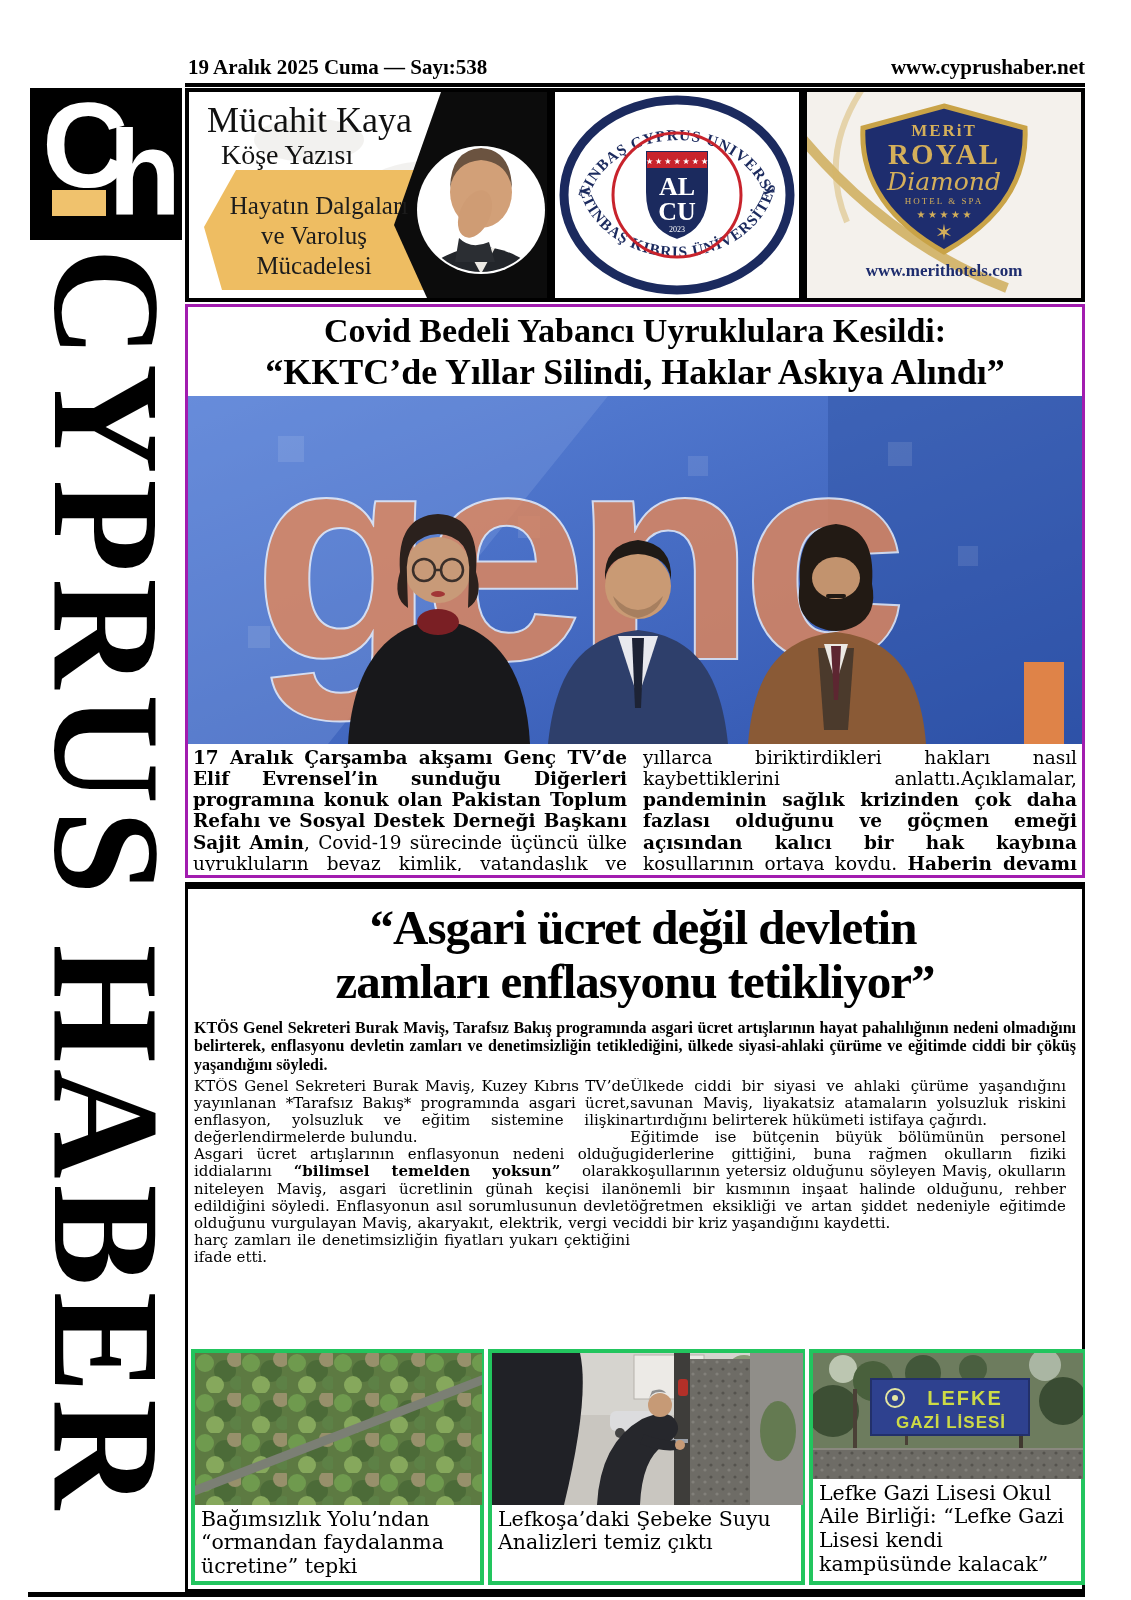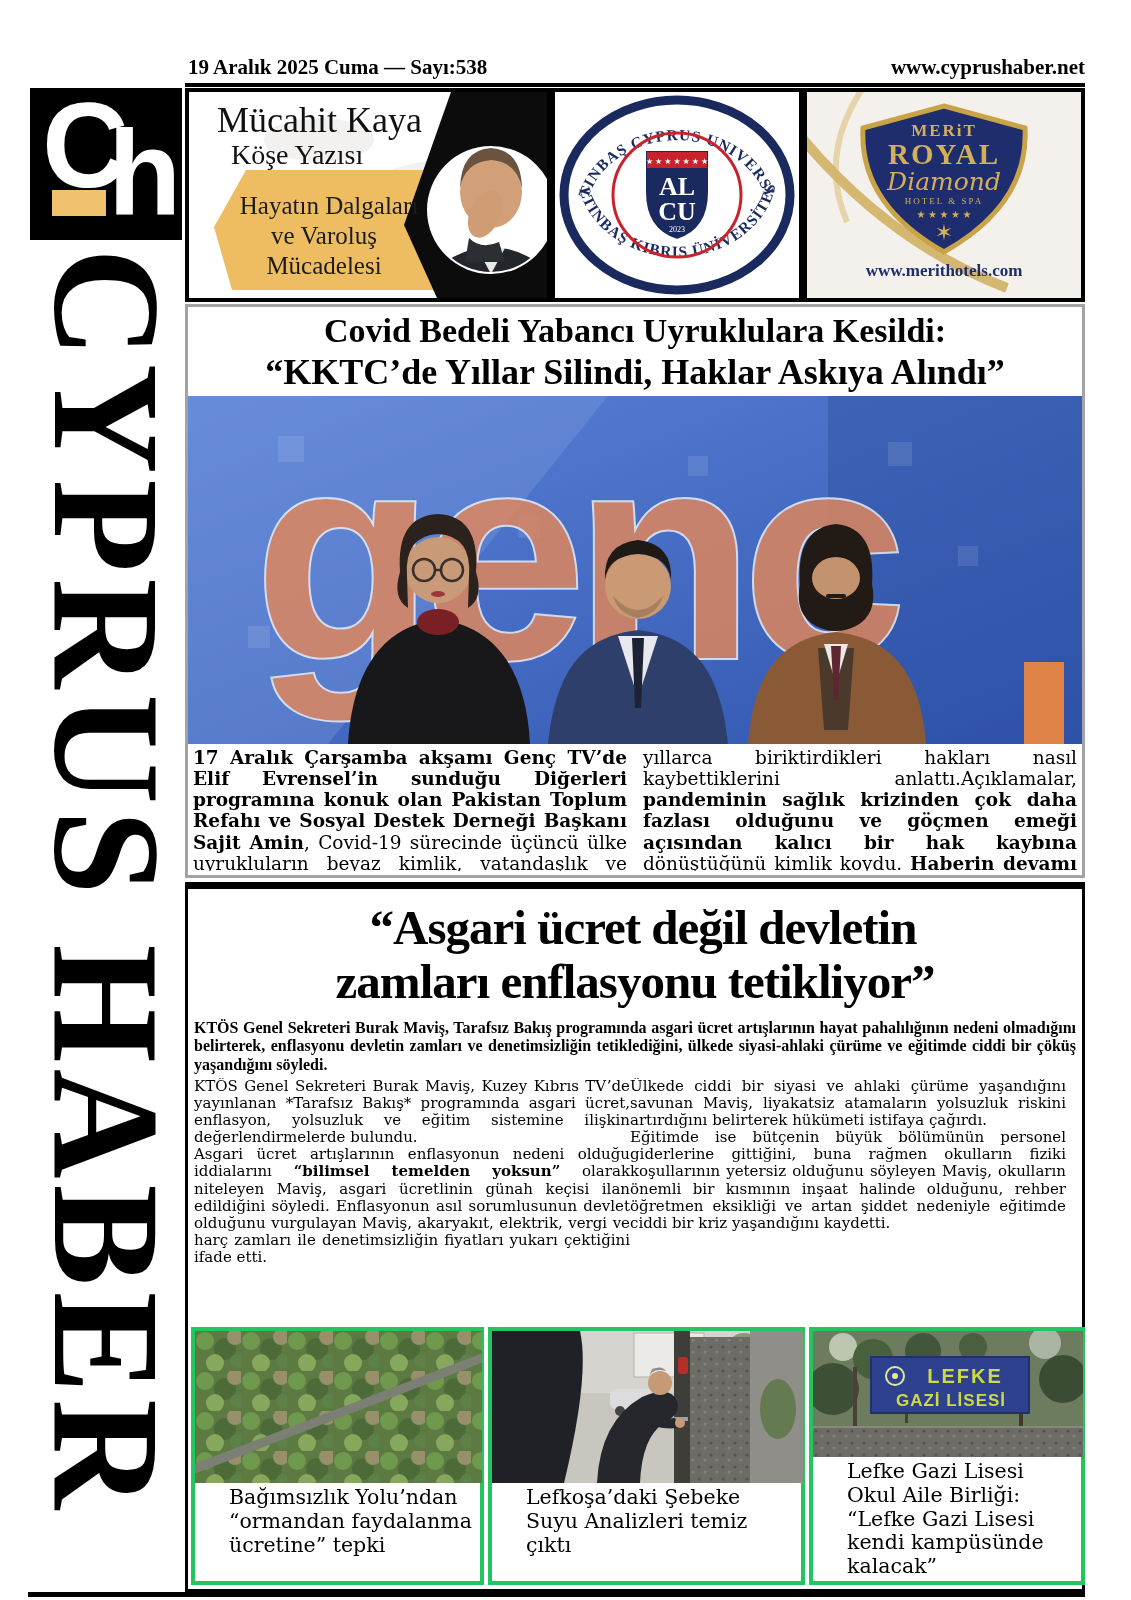--- a/index.html
+++ b/index.html
@@ -16,27 +16,27 @@
             font-weight:bold;font-size:120px;color:#fff;}
   .logo .lh{position:absolute;left:78px;top:16px;font-family:"Liberation Sans",sans-serif;
             font-weight:bold;font-size:120px;color:#fff;}
   .logo .bar{position:absolute;left:22px;top:102px;width:54px;height:26px;background:#f0c26d;}
   .vtitle{position:absolute;left:0;top:160px;width:152px;height:1340px;
           writing-mode:vertical-rl;text-orientation:mixed;font-weight:bold;
           font-size:152px;line-height:152px;letter-spacing:6px;white-space:nowrap;}
   
   .promo-row{position:absolute;left:185px;top:88px;width:900px;height:214px;display:flex;box-sizing:border-box;}
   .pbox{box-sizing:border-box;border:4px solid #000;position:relative;background:#fff;overflow:hidden;}
-  .box-a{width:366px;padding-left:10px;}
+  .box-a{width:366px;}
   .box-b{width:252px;}
   .box-c{width:282px;}
   .box-a svg,.box-b svg,.box-c svg{display:block;}
   
   .article1{position:absolute;left:185px;top:304px;width:900px;height:574px;
-            box-sizing:border-box;border:3px solid #a3a3a3;background:#fff;}
+            box-sizing:border-box;border:3px solid #a21caf;background:#fff;}
   .h1line{ text-align:center;font-weight:bold;line-height:1.18;}
   .h1a{font-size:34px;margin-top:4px;}
   .h1b{font-size:36px;}
   .main-photo{display:block;width:894px;height:348px;margin-top:2px;}
   .art1-cols{display:flex;gap:16px;margin:3px 5px 0 5px;height:124px;overflow:hidden;
              font-family:"DejaVu Serif",serif;font-size:18.5px;line-height:1.15;text-align:justify;}
   .art1-cols .col{width:437px;}
   .b{font-weight:bold;}
   
   .article2{position:absolute;left:185px;top:882px;width:900px;height:710px;
@@ -47,21 +47,21 @@
   .art2-cols{display:flex;gap:0;margin:2px 6px 0 6px;height:232px;overflow:hidden;
              font-family:"DejaVu Serif",serif;font-size:15px;line-height:1.14;text-align:justify;}
   .art2-cols .col{width:436px;}
   .art2-cols p{margin:0;}
   .photo-row{position:absolute;left:3px;right:3px;bottom:4px;display:flex;gap:4px;}
   .photo-box{box-sizing:border-box;border:4px solid #22c55e;background:#fff;}
   .photo-box svg{display:block;}
   .pb1{width:293px;}
   .pb2{width:317px;}
   .pb3{width:276px;}
-  .caption{font-family:"DejaVu Serif",serif;font-size:20.5px;line-height:1.16;padding:3px 6px 2px 6px;margin-left:28px;}
+  .caption{font-family:"DejaVu Serif",serif;font-size:20.5px;line-height:1.16;padding:3px 6px 2px 6px;}
   .bottom-rule{position:absolute;left:28px;top:1592px;width:1057px;height:5px;background:#000;}
 </style>
 </head>
 <body>
 
 <div class="page">
 
   <div class="top-bar">
     <span>19 Aralık 2025 Cuma — Sayı:538</span>
     <span>www.cyprushaber.net</span>
@@ -206,21 +206,21 @@
         <ellipse cx="648" cy="182" rx="24" ry="21" fill="#c2936e"></ellipse>
         <rect x="638" y="198" width="20" height="4" rx="2" fill="#221a14"></rect>
       </g>
     </svg>
 
     <div class="art1-cols">
       <div class="col">
         <span class="b">17 Aralık Çarşamba akşamı Genç TV’de Elif Evrensel’in sunduğu Diğerleri programına konuk olan Pakistan Toplum Refahı ve Sosyal Destek Derneği Başkanı Sajit Amin</span><span>, Covid-19 sürecinde üçüncü ülke uyrukluların beyaz kimlik, vatandaşlık ve ihtiyat sandığı başta olmak üzere</span>
       </div>
       <div class="col">
-        <span>yıllarca biriktirdikleri hakları nasıl kaybettiklerini anlattı.Açıklamalar, </span><span class="b">pandeminin sağlık krizinden çok daha fazlası olduğunu ve göçmen emeği açısından kalıcı bir hak kaybına</span><span> dönüştüğünü kimlik koydu. </span><span class="b">Haberin devamı ve daha fazlası www.cyprushaber.net ’ te</span>
+        <span>yıllarca biriktirdikleri hakları nasıl kaybettiklerini anlattı.Açıklamalar, </span><span class="b">pandeminin sağlık krizinden çok daha fazlası olduğunu ve göçmen emeği açısından kalıcı bir hak kaybına</span><span> koşullarının ortaya koydu. </span><span class="b">Haberin devamı ve daha fazlası www.cyprushaber.net ’ te</span>
       </div>
     </div>
   </div>
 
   <div class="article2">
     <div class="h2line h2a">“Asgari ücret değil devletin</div>
     <div class="h2line">zamları enflasyonu tetikliyor”</div>
     <div class="lead">KTÖS Genel Sekreteri Burak Maviş, Tarafsız Bakış programında asgari ücret artışlarının hayat pahalılığının nedeni olmadığını belirterek, enflasyonu devletin zamları ve denetimsizliğin tetiklediğini, ülkede siyasi-ahlaki çürüme ve eğitimde ciddi bir çöküş yaşandığını söyledi.</div>
 
     <div class="art2-cols">

